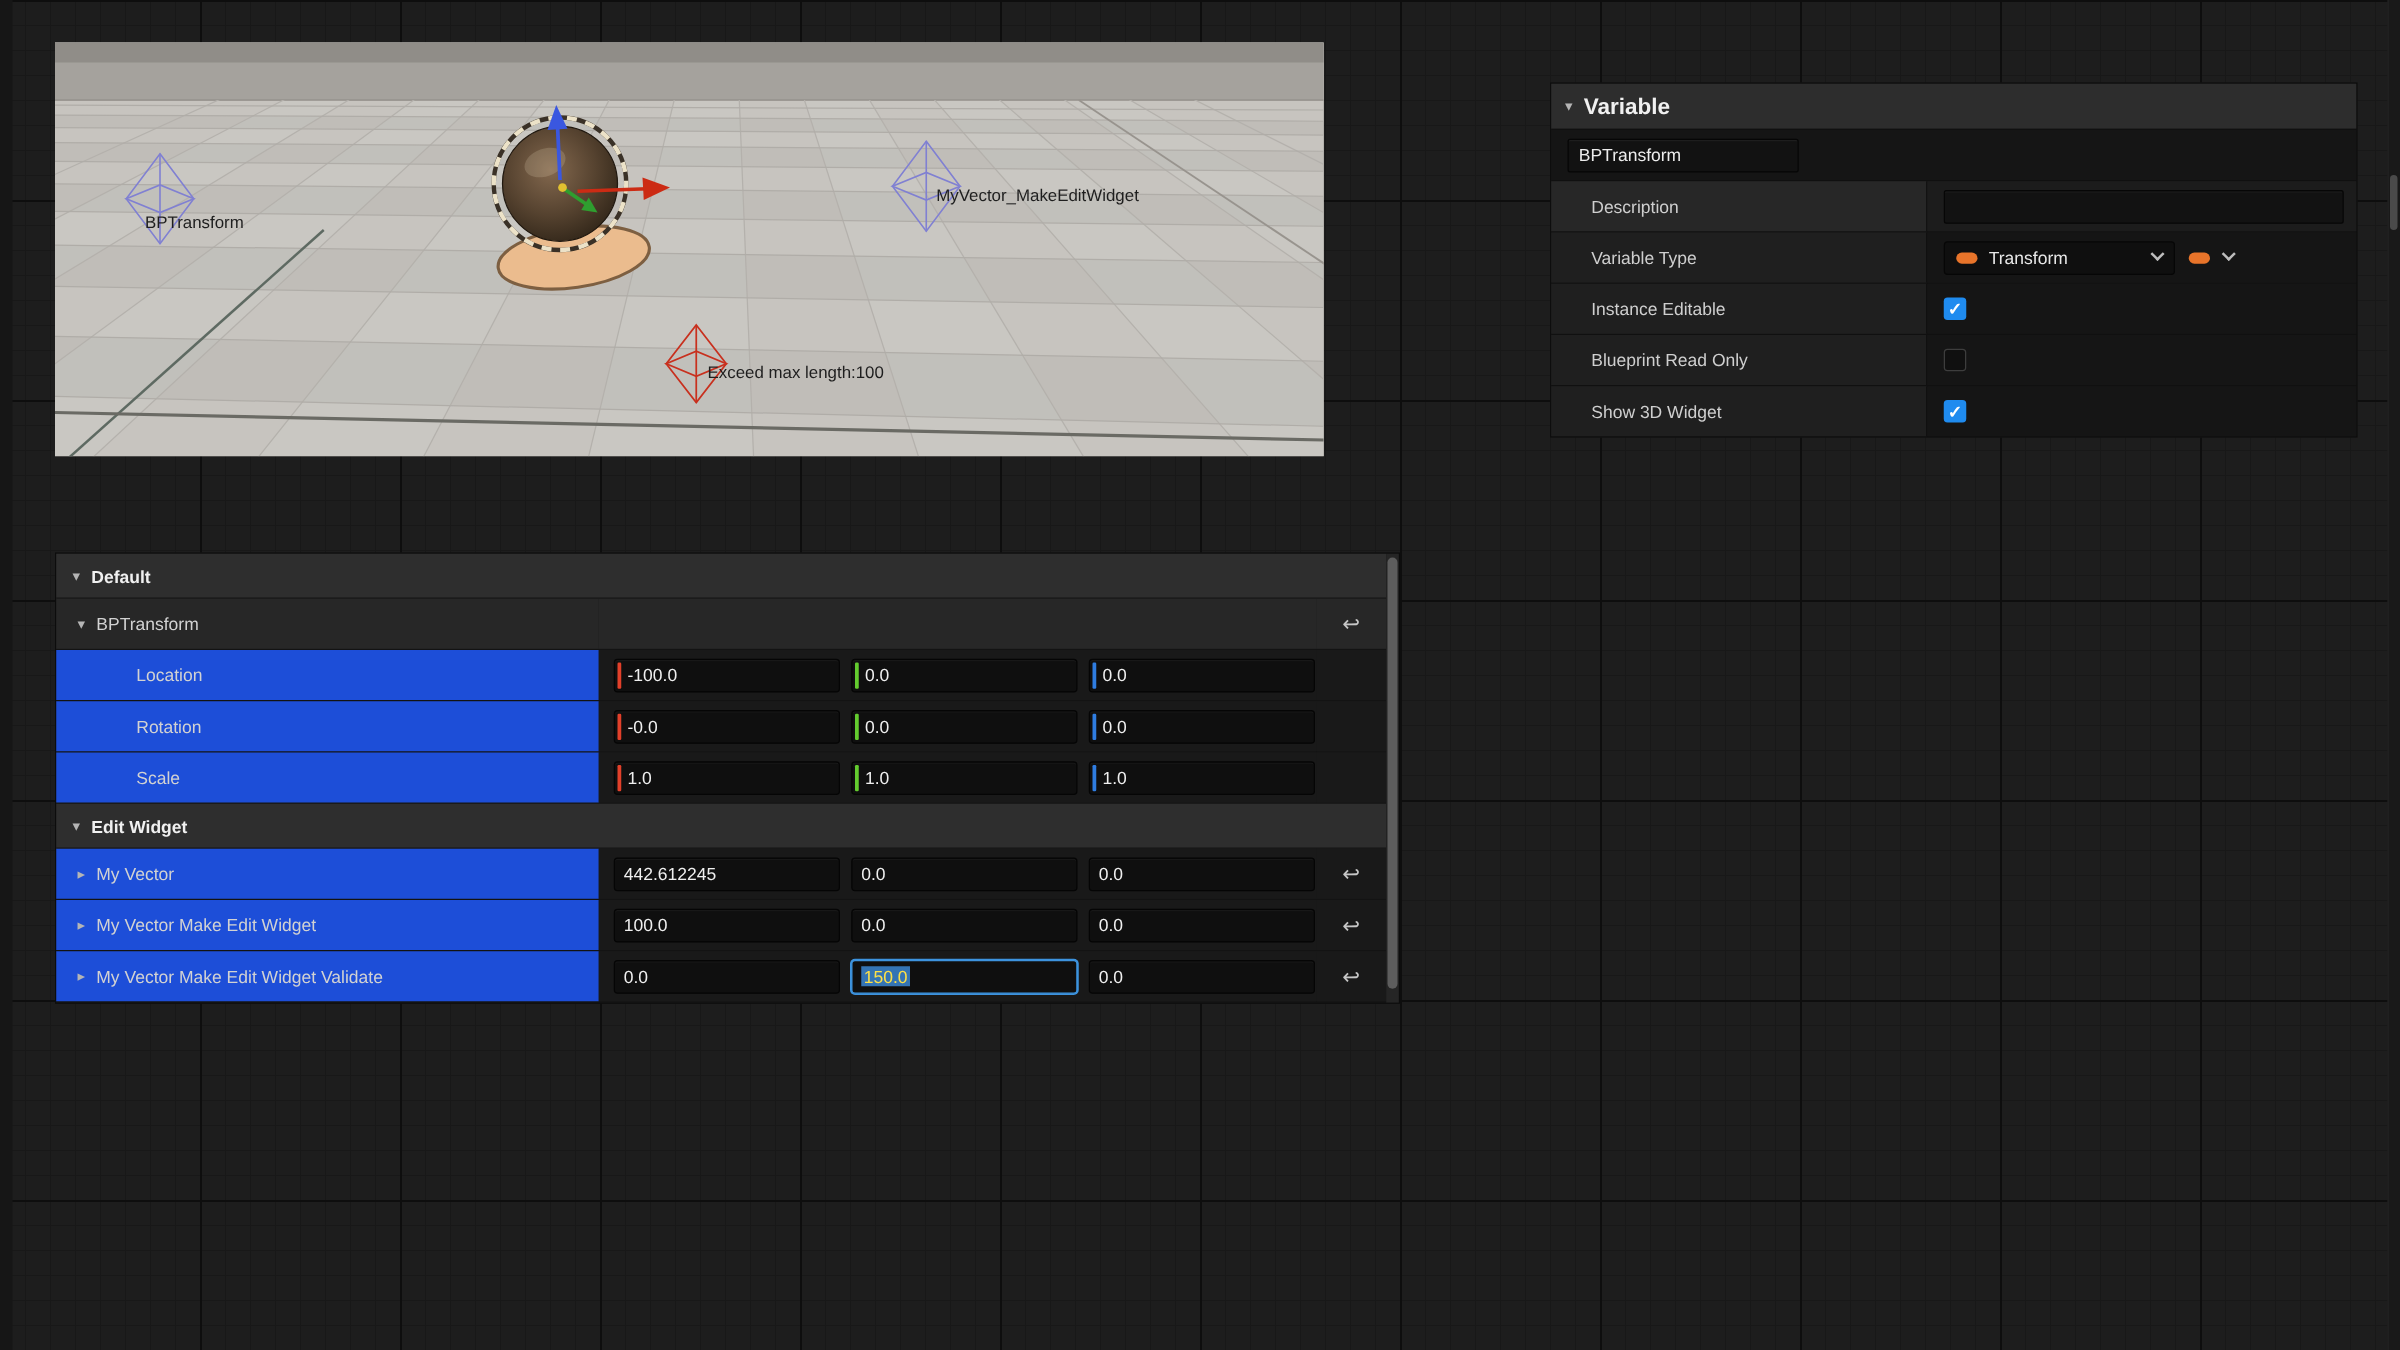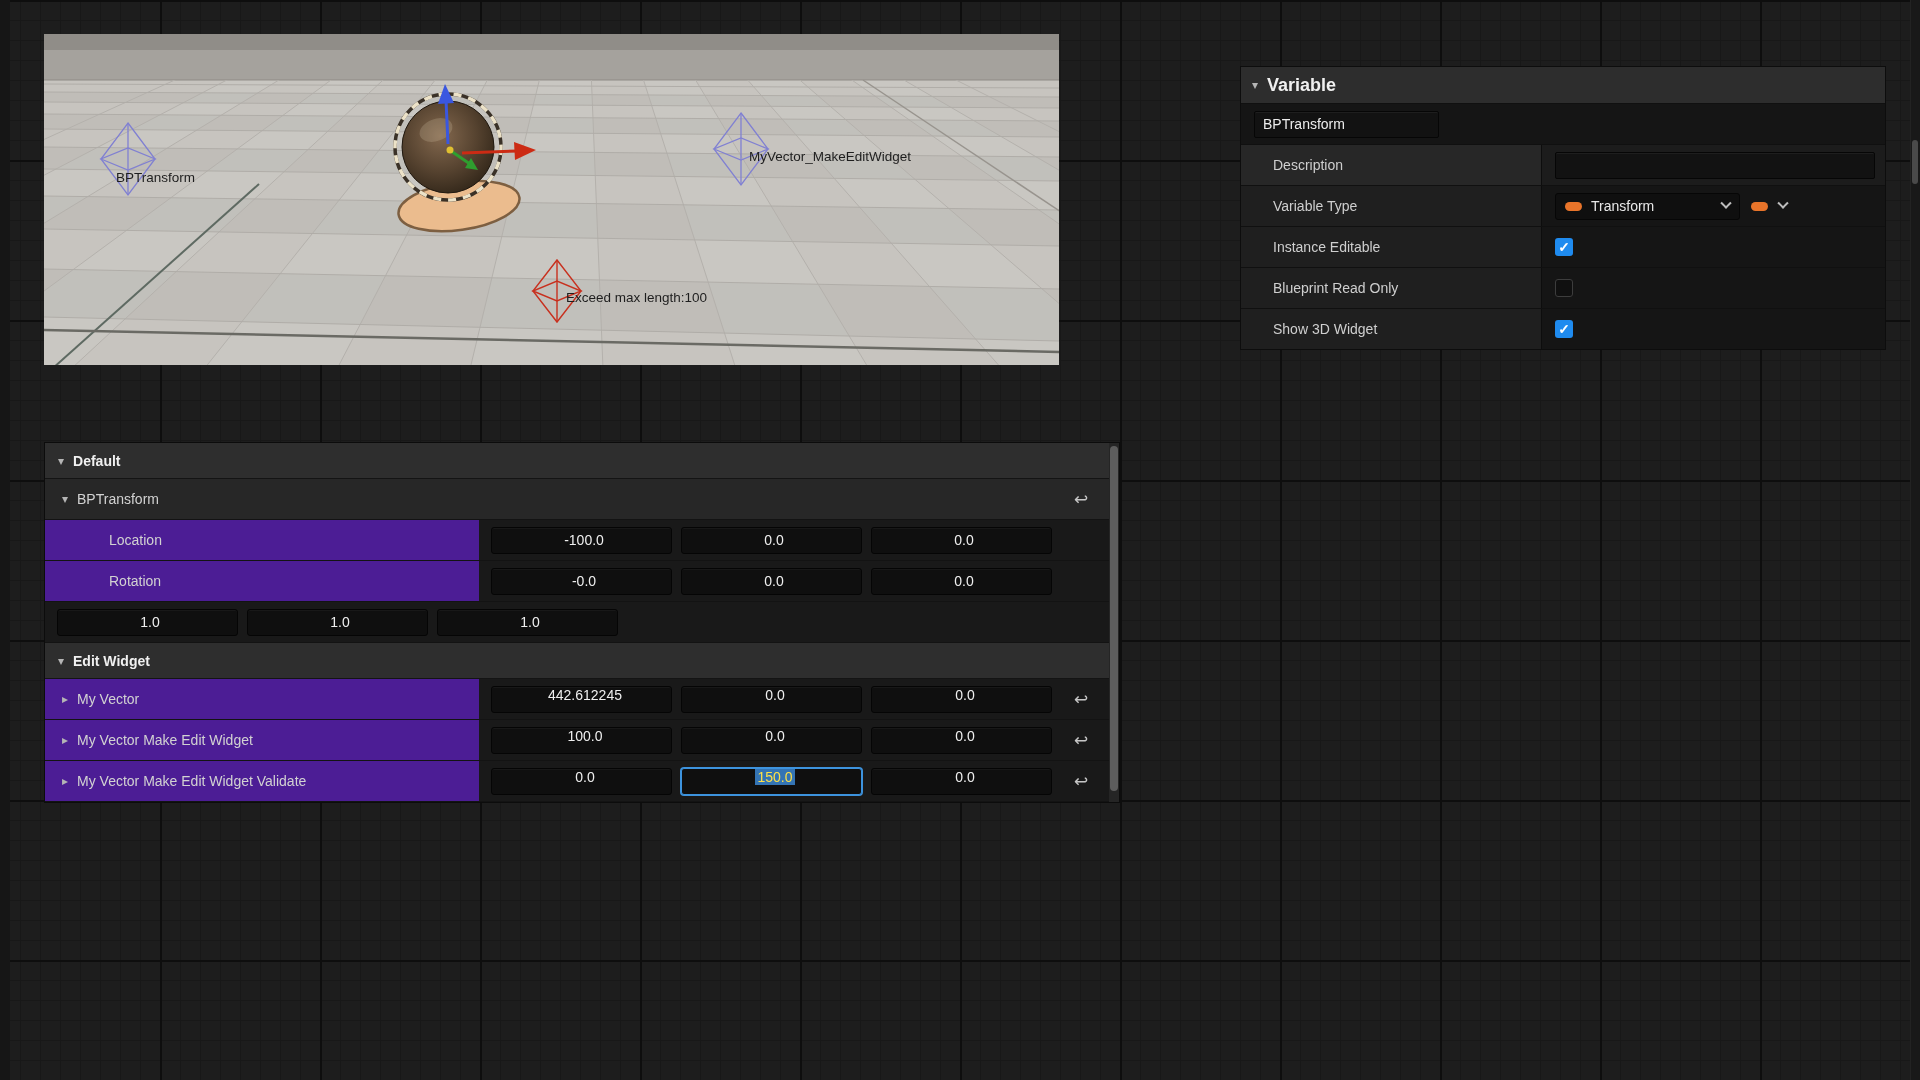--- a/index.html
+++ b/index.html
@@ -44,28 +44,28 @@
   .checkbox.unchecked { background:#101010; border:1px solid #3d3d3d; }
   .checkbox.checked { background:#1f8bef; color:#fff; font-size:14px; font-weight:bold; display:flex; align-items:center; justify-content:center; line-height:1; }
 
   
   .details-panel { position:absolute; left:44px; top:442px; width:1076px; background:#1b1b1b; border:1px solid #0c0c0c; }
   .dp-scroll { position:absolute; right:0; top:0; width:10px; height:100%; background:#252525; }
   .dp-thumb { position:absolute; left:1px; right:1px; top:3px; height:96%; background:#5d5d5d; border-radius:4px; }
   .cat-header { height:36px; background:#2e2e2e; display:flex; align-items:center; gap:9px; padding-left:13px; border-bottom:1px solid #141414; width:calc(100% - 10px); }
   .cat-title { font-weight:bold; color:#f0f0f0; font-size:14px; }
   .prop-row { display:flex; height:41px; border-bottom:1px solid #131313; width:calc(100% - 10px); }
-  .prop-row .name { width:434px; display:flex; align-items:center; color:#d2d2d2; font-size:14px; background:#4c1d95; }
+  .prop-row .name { width:434px; display:flex; align-items:center; color:#d2d2d2; font-size:14px; background:#1d4ed8; }
   .indent-1 { padding-left:17px; gap:9px; }
   .indent-2 { padding-left:64px; }
   .values { flex:1; display:flex; align-items:center; gap:9px; padding-left:12px; background:#191919; }
   .reset-col { width:56px; display:flex; align-items:center; justify-content:center; background:#191919; }
   .reset-btn { color:#c6c6c6; font-size:17px; line-height:1; cursor:pointer; }
   .prop-row.group .name, .prop-row.group .values, .prop-row.group .reset-col { background:#272727; }
-  .num-field { width:181px; height:27px; background:#0f0f0f; border:1px solid #050505; border-radius:3px; display:flex; align-items:center; color:#efefef; font-size:14px; box-shadow:inset 0 1px 0 rgba(255,255,255,0.04); overflow:hidden;flex-direction:column; }
+  .num-field { width:181px; height:27px; background:#0f0f0f; border:1px solid #050505; border-radius:3px; display:flex; align-items:center; color:#efefef; font-size:14px; box-shadow:inset 0 1px 0 rgba(255,255,255,0.04); overflow:hidden; }
   .nf-text { padding-left:7px; white-space:nowrap; }
   .bar { width:3px; align-self:stretch; margin:2px 0 2px 2px; border-radius:1px; flex:0 0 auto; }
   .bar + .nf-text { padding-left:5px; }
   .bar-x { background:#e2402a; }
   .bar-y { background:#63cb2e; }
   .bar-z { background:#2f7de1; }
   .num-field.focused { border-color:#3d93de; box-shadow:0 0 0 1px #3d93de; }
   .sel { background:#3474b4; color:#fde047; margin-left:7px; padding:0 2px; }
 </style>
 </head>
@@ -298,20 +298,21 @@
         </div>
       <div class="num-field">
           <span class="bar bar-z"></span>
           <span class="nf-text">0.0</span>
         </div>
     </div>
     <div class="reset-col"></div>
   </div>
 
   <div class="prop-row">
+    <div class="name indent-2">Scale</div>
     <div class="values">
       <div class="num-field">
           <span class="bar bar-x"></span>
           <span class="nf-text">1.0</span>
         </div>
       <div class="num-field">
           <span class="bar bar-y"></span>
           <span class="nf-text">1.0</span>
         </div>
       <div class="num-field">

